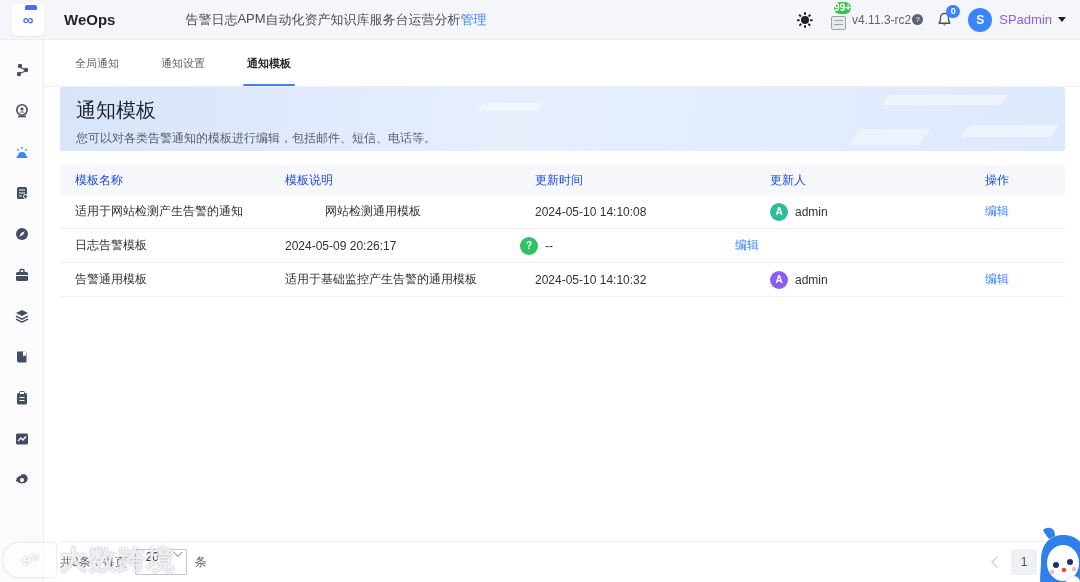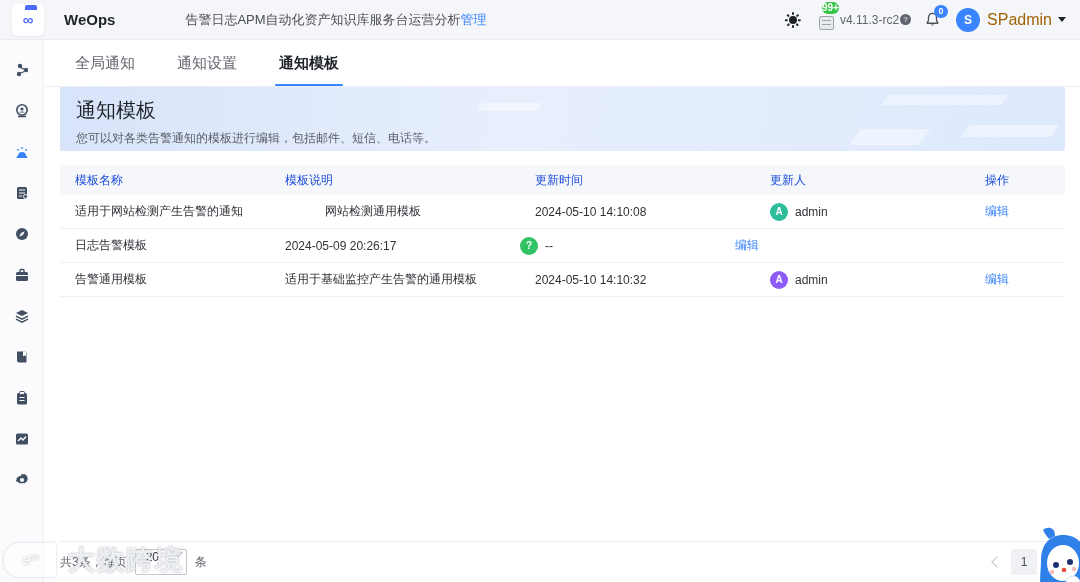--- a/index.html
+++ b/index.html
@@ -16,21 +16,21 @@
     border-bottom:1px solid #eceef3;
   }
   .logo-box {
     width:32px; height:32px; background:#fff; border-radius:6px;
     margin-left:12px; display:flex; align-items:center; justify-content:center;
     box-shadow:0 1px 2px rgba(25,25,41,.05);
   }
   .logo-glyph { color:#4d6bfe; font-weight:bold; font-size:15px; line-height:1; position:relative; }
   .logo-glyph .hat { position:absolute; top:-7px; left:2px; width:12px; height:5px; background:#4d6bfe; border-radius:2px 2px 0 0; }
   .brand { font-size:15px; font-weight:bold; margin-left:20px; color:#1f2329; }
-  .topnav { display:flex; align-items:center; margin-left:70px; }
+  .topnav { display:flex; align-items:flex-start; margin-left:70px; }
   .topnav a { text-decoration:none; color:#4d4f56; font-size:13px; cursor:pointer; }
   .topnav a.active { color:#3a84ff; }
   .top-right { margin-left:auto; display:flex; align-items:center; margin-right:14px; }
 
   .sun-icon { width:16px; height:16px; position:relative; margin-right:18px; }
   .sun-icon .core { position:absolute; left:4px; top:4px; width:8px; height:8px; background:#1f2329; border-radius:50%; }
   .sun-icon .ray { position:absolute; left:7.2px; top:0; width:1.6px; height:16px; }
   .sun-icon .ray i { position:absolute; left:0; width:1.6px; height:3px; background:#1f2329; border-radius:1px; }
   .sun-icon .ray i.b { bottom:0; top:auto; }
 
@@ -51,38 +51,38 @@
   .bell { width:15px; height:15px; display:block; }
   .badge-blue {
     position:absolute; top:-7px; left:9px; background:#3a84ff; color:#fff;
     font-size:9px; line-height:13px; min-width:14px; text-align:center; padding:0 3px;
     border-radius:8px; font-weight:bold;
   }
   .user-avatar {
     width:24px; height:24px; border-radius:50%; background:#3a84ff; color:#fff;
     display:flex; align-items:center; justify-content:center; font-size:12px; font-weight:bold; margin-right:7px;
   }
-  .user-name { font-size:16px; color:#a16207; margin-right:6px; }
+  .user-name { font-size:13px; color:#8b5cf6; margin-right:6px; }
   .caret-down { width:0; height:0; border-left:4.5px solid transparent; border-right:4.5px solid transparent; border-top:5px solid #1f2329; }
 
   
   .sidebar {
     position:absolute; top:40px; left:0; width:44px; height:542px;
     background:#fbfbfd; border-right:1px solid #eef0f4;
     display:flex; flex-direction:column; align-items:center; padding-top:20px; gap:21px;
   }
   .side-item { width:28px; height:20px; display:flex; align-items:center; justify-content:center; cursor:pointer; }
   .side-item svg { width:16px; height:16px; fill:#414f63; }
   .side-item.active svg { fill:#3a84ff; }
 
   
   .main { position:absolute; top:40px; left:44px; width:1036px; height:542px; background:#fff; }
 
   .tabs { height:47px; border-bottom:1px solid #eceef3; display:flex; align-items:center; padding-left:31px; gap:42px; }
-  .tab { font-size:15px; color:#63656e; height:100%; display:flex; align-items:center; position:relative; cursor:pointer; }
+  .tab { font-size:11px; color:#63656e; height:100%; display:flex; align-items:center; position:relative; cursor:pointer; }
   .tab.active { color:#1f2329; font-weight:bold; }
   .tab.active::after { content:""; position:absolute; left:-4px; right:-4px; bottom:0; height:2px; background:#3a84ff; border-radius:1px; }
 
   .banner {
     margin:0 15px 0 16px; height:64px; border-radius:2px; position:relative; overflow:hidden;
     background:linear-gradient(100deg,#d8e4fa 0%,#e7effd 45%,#dde9fc 100%);
     padding:10px 0 0 16px;
   }
   .banner .shape { position:absolute; background:rgba(255,255,255,.45); transform:skewX(-35deg); border-radius:2px; }
   .s1 { width:120px; height:10px; right:60px; top:8px; }
@@ -117,21 +117,21 @@
   .chev-down { width:7px; height:7px; border-right:1.4px solid #979ba5; border-bottom:1.4px solid #979ba5; transform:rotate(45deg) translateY(-2px); }
   .pager-right { margin-left:auto; display:flex; align-items:center; gap:10px; padding-right:28px; }
   .chev-left { width:8px; height:8px; border-left:1.6px solid #c4c6cc; border-bottom:1.6px solid #c4c6cc; transform:rotate(45deg); cursor:pointer; }
   .page-btn {
     width:26px; height:26px; background:#f0f1f5; border-radius:3px; color:#4d4f56;
     display:flex; align-items:center; justify-content:center; font-size:12px; cursor:pointer;
   }
 
   
   .watermark {
-    position:absolute; left:4px; bottom:4px; display:flex; align-items:center; gap:12px;
+    position:absolute; left:4px; bottom:4px; display:flex; align-items:center; gap:4px;
     pointer-events:none; z-index:5;
   }
   .wm-logo {
     width:52px; height:34px; border-radius:16px 4px 4px 16px;
     background:rgba(255,255,255,.55); box-shadow:0 0 3px rgba(120,130,150,.35);
     color:rgba(255,255,255,.9); font-weight:bold; font-size:15px; line-height:34px; text-align:center;
     text-shadow:0 0 2px rgba(100,110,130,.5); letter-spacing:-1px;
   }
   .wm-text {
     font-size:27px; font-weight:bold; color:rgba(255,255,255,.82);

